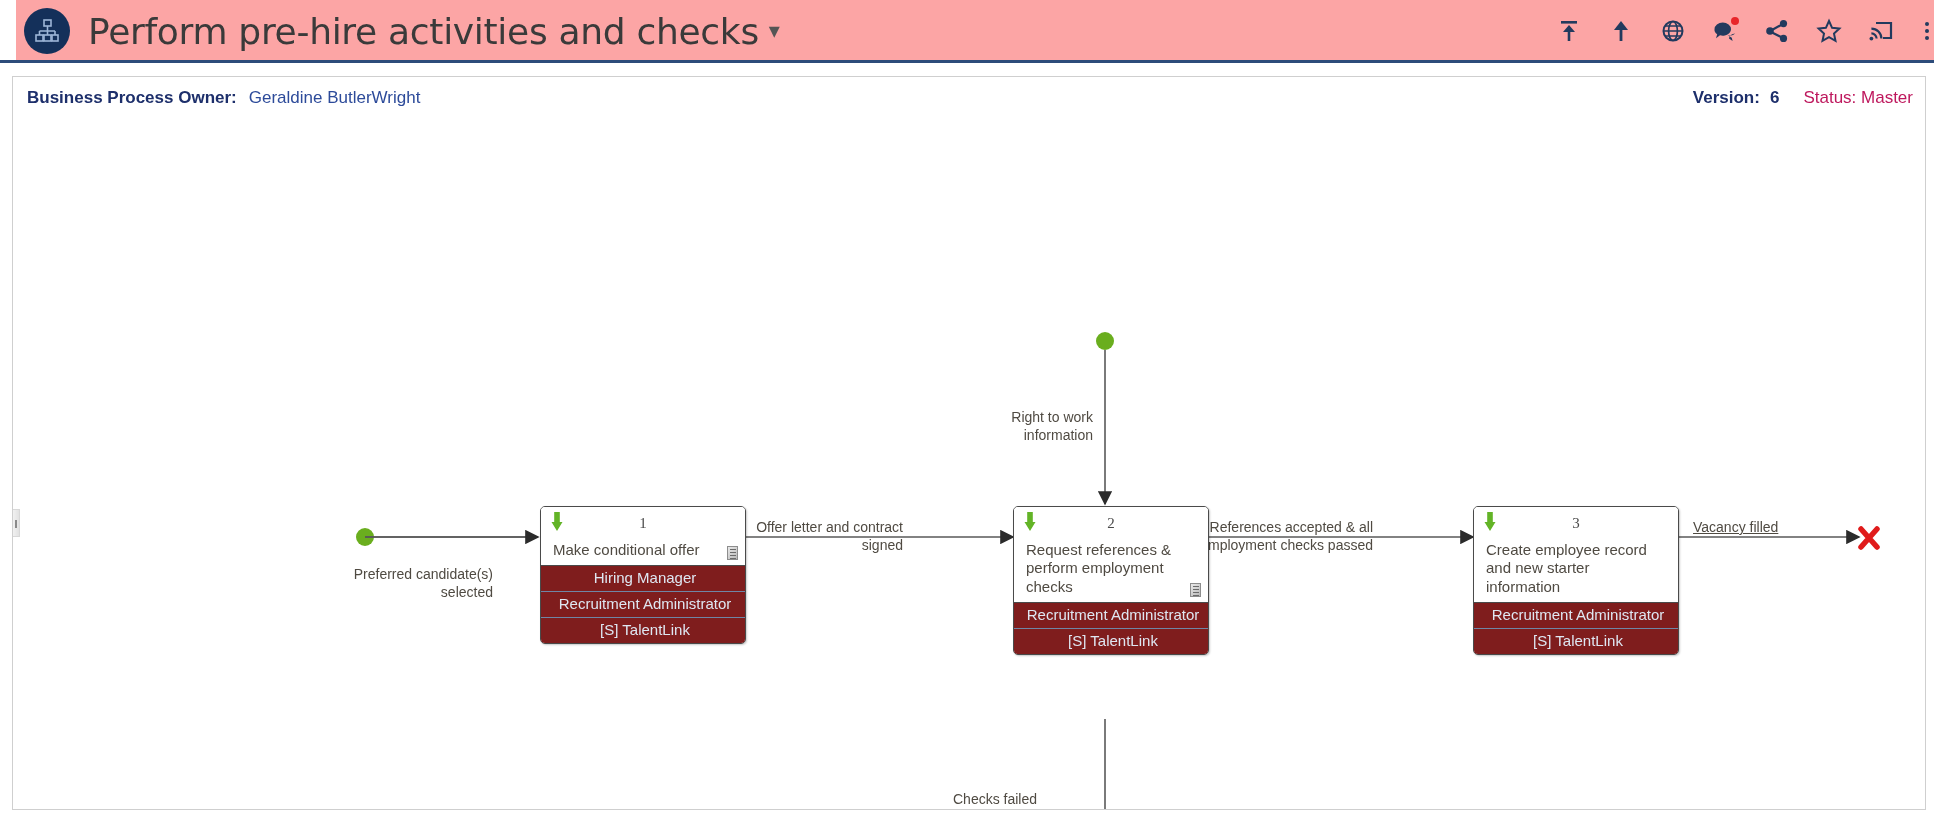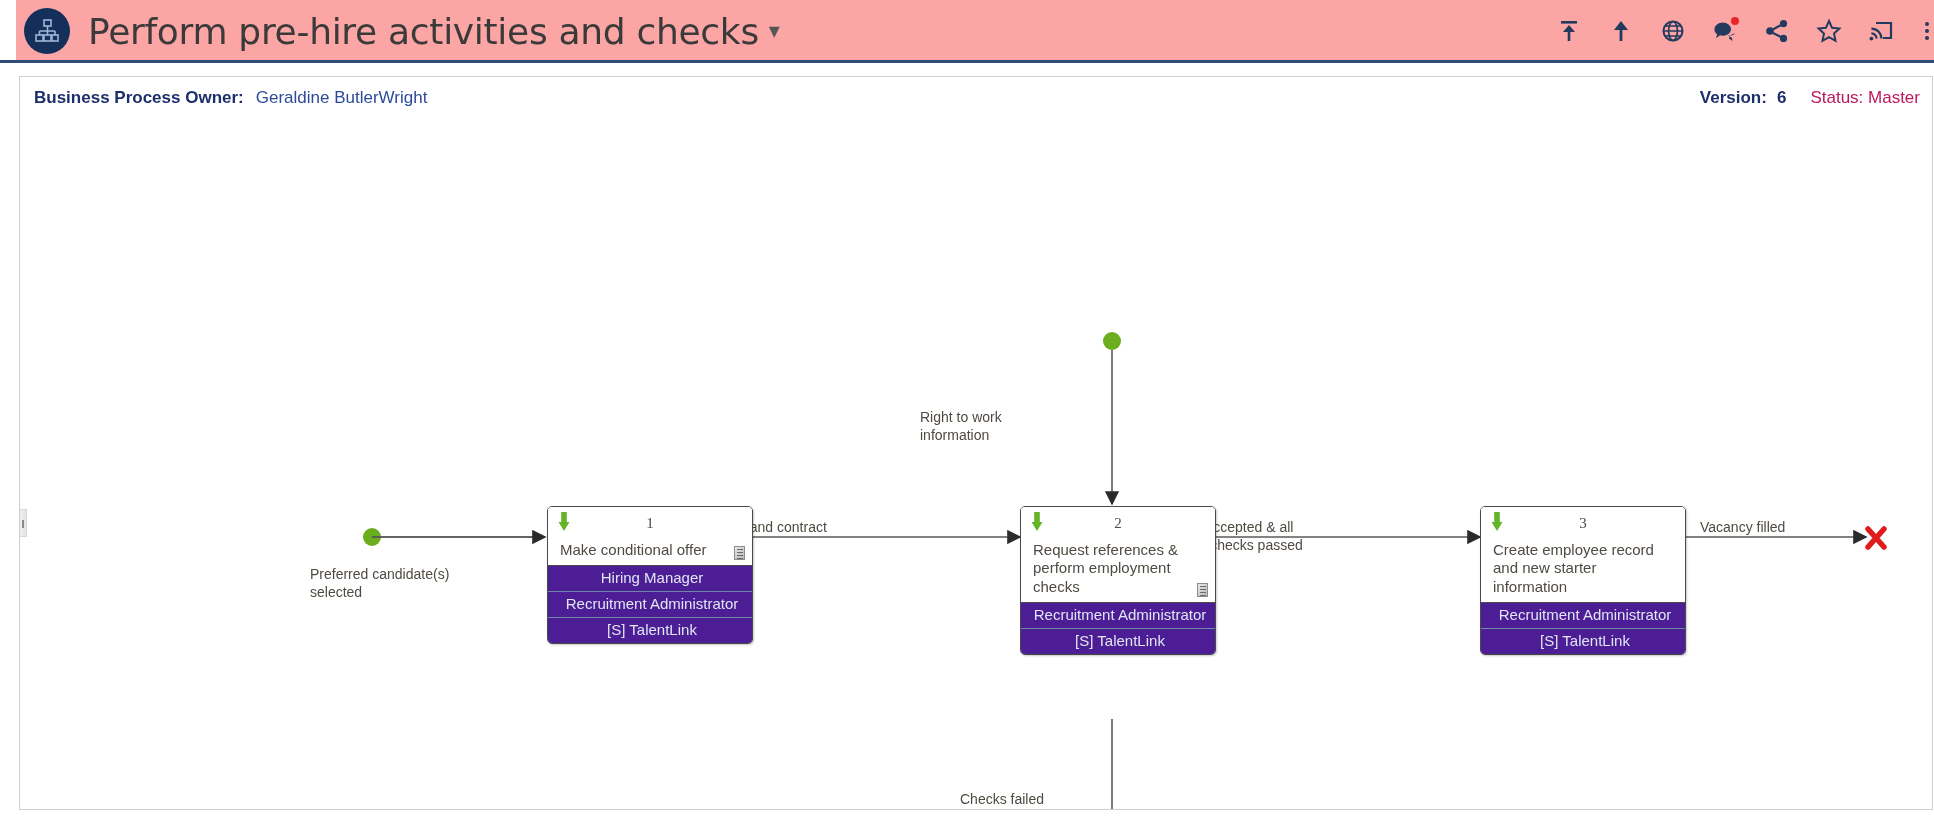--- a/index.html
+++ b/index.html
@@ -57,21 +57,21 @@
     width: 4px; height: 4px; border-radius: 50%;
     background: #223a5e; display: block;
   }
   #header-rule {
     position: absolute; left: 0; top: 60px;
     width: 1934px; height: 3px; background: #2d4c7a;
   }
 
   
   #canvas-panel {
-    position: absolute; left: 19px; top: 76px;
+    position: absolute; left: 12px; top: 76px;
     width: 1914px; height: 734px;
     background: #ffffff;
     border: 1px solid #cfcfcf;
     overflow: hidden;
   }
   #left-collapse-handle {
     position: absolute; left: 0; top: 432px;
     width: 7px; height: 28px;
     background: linear-gradient(to right, #f1f1f1, #e2e2e2);
     border: 1px solid #d8d8d8; border-left: none;
@@ -144,35 +144,35 @@
     width: 11px; height: 14px;
     background: linear-gradient(135deg,#e9e9e9,#b9b9b9);
     border: 1px solid #8d8d8d;
   }
   .proc-attach::before {
     content: ""; position: absolute; left: 2px; top: 2px;
     width: 6px; height: 1px; background: #6b6b6b;
     box-shadow: 0 3px 0 #6b6b6b, 0 6px 0 #6b6b6b, 0 9px 0 #6b6b6b;
   }
   .role-row {
-    background: #4c1d95;
+    background: #7f1d1d;
     color: #dfe7f2;
     font-size: 15px;
     text-align: center;
     padding: 3px 4px 4px 8px;
     line-height: 1.2;
     border-top: 1px solid #6f86a5;
   }
   .role-row.first { border-top: 1px solid #4a4a4a; }
 
   
   .flow-label {
     position: absolute;
     font-size: 14px; color: #4f4a42;
-    text-align: left; line-height: 1.25;
+    text-align: right; line-height: 1.25;
     white-space: pre-line;
   }
 </style>
 </head>
 <body>
 
 <div id="app-header">
 
   <div id="header-left">
 
@@ -312,21 +312,21 @@
 
     <div class="flow-label" style="left:660px; top:400px; width:230px;">Offer letter and contract
 signed</div>
 
     <div class="flow-label" style="left:900px; top:290px; width:180px;">Right to work
 information</div>
 
     <div class="flow-label" style="left:1110px; top:400px; width:250px;">References accepted &amp; all
 employment checks passed</div>
 
-    <div class="flow-label" style="left:1680px; top:400px; width:170px; text-align:left;">Vacancy filled</div>
+    <div class="flow-label" style="left:1680px; top:400px; width:170px; text-align:left;text-decoration:underline;">Vacancy filled</div>
 
     <div class="flow-label" style="left:940px; top:672px; width:150px; text-align:left;">Checks failed</div>
 
     <div class="proc-box" style="left:527px; top:387px; width:206px;">
       <div class="proc-head">
         <svg class="proc-arrow" viewBox="0 0 16 20">
           <path d="M8 0 L8 10 L13.5 10 L8 19 L2.5 10 L8 10 Z" fill="#63b427"></path>
           <rect x="5.2" y="0" width="5.6" height="11" fill="#63b427"></rect>
         </svg>
         <div class="proc-num">1</div>

